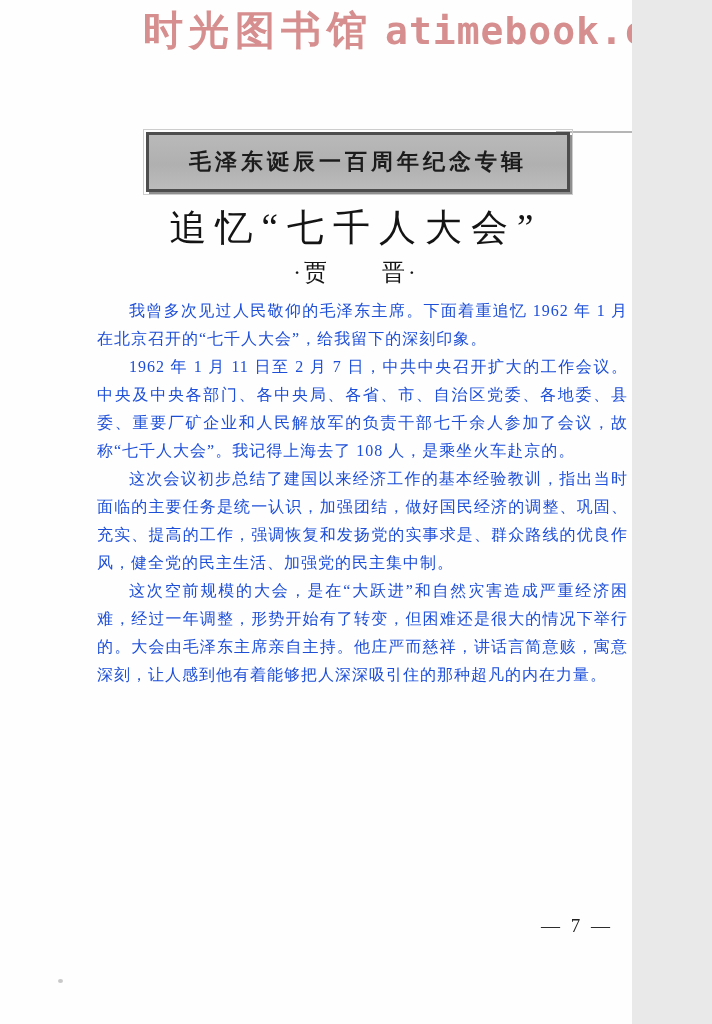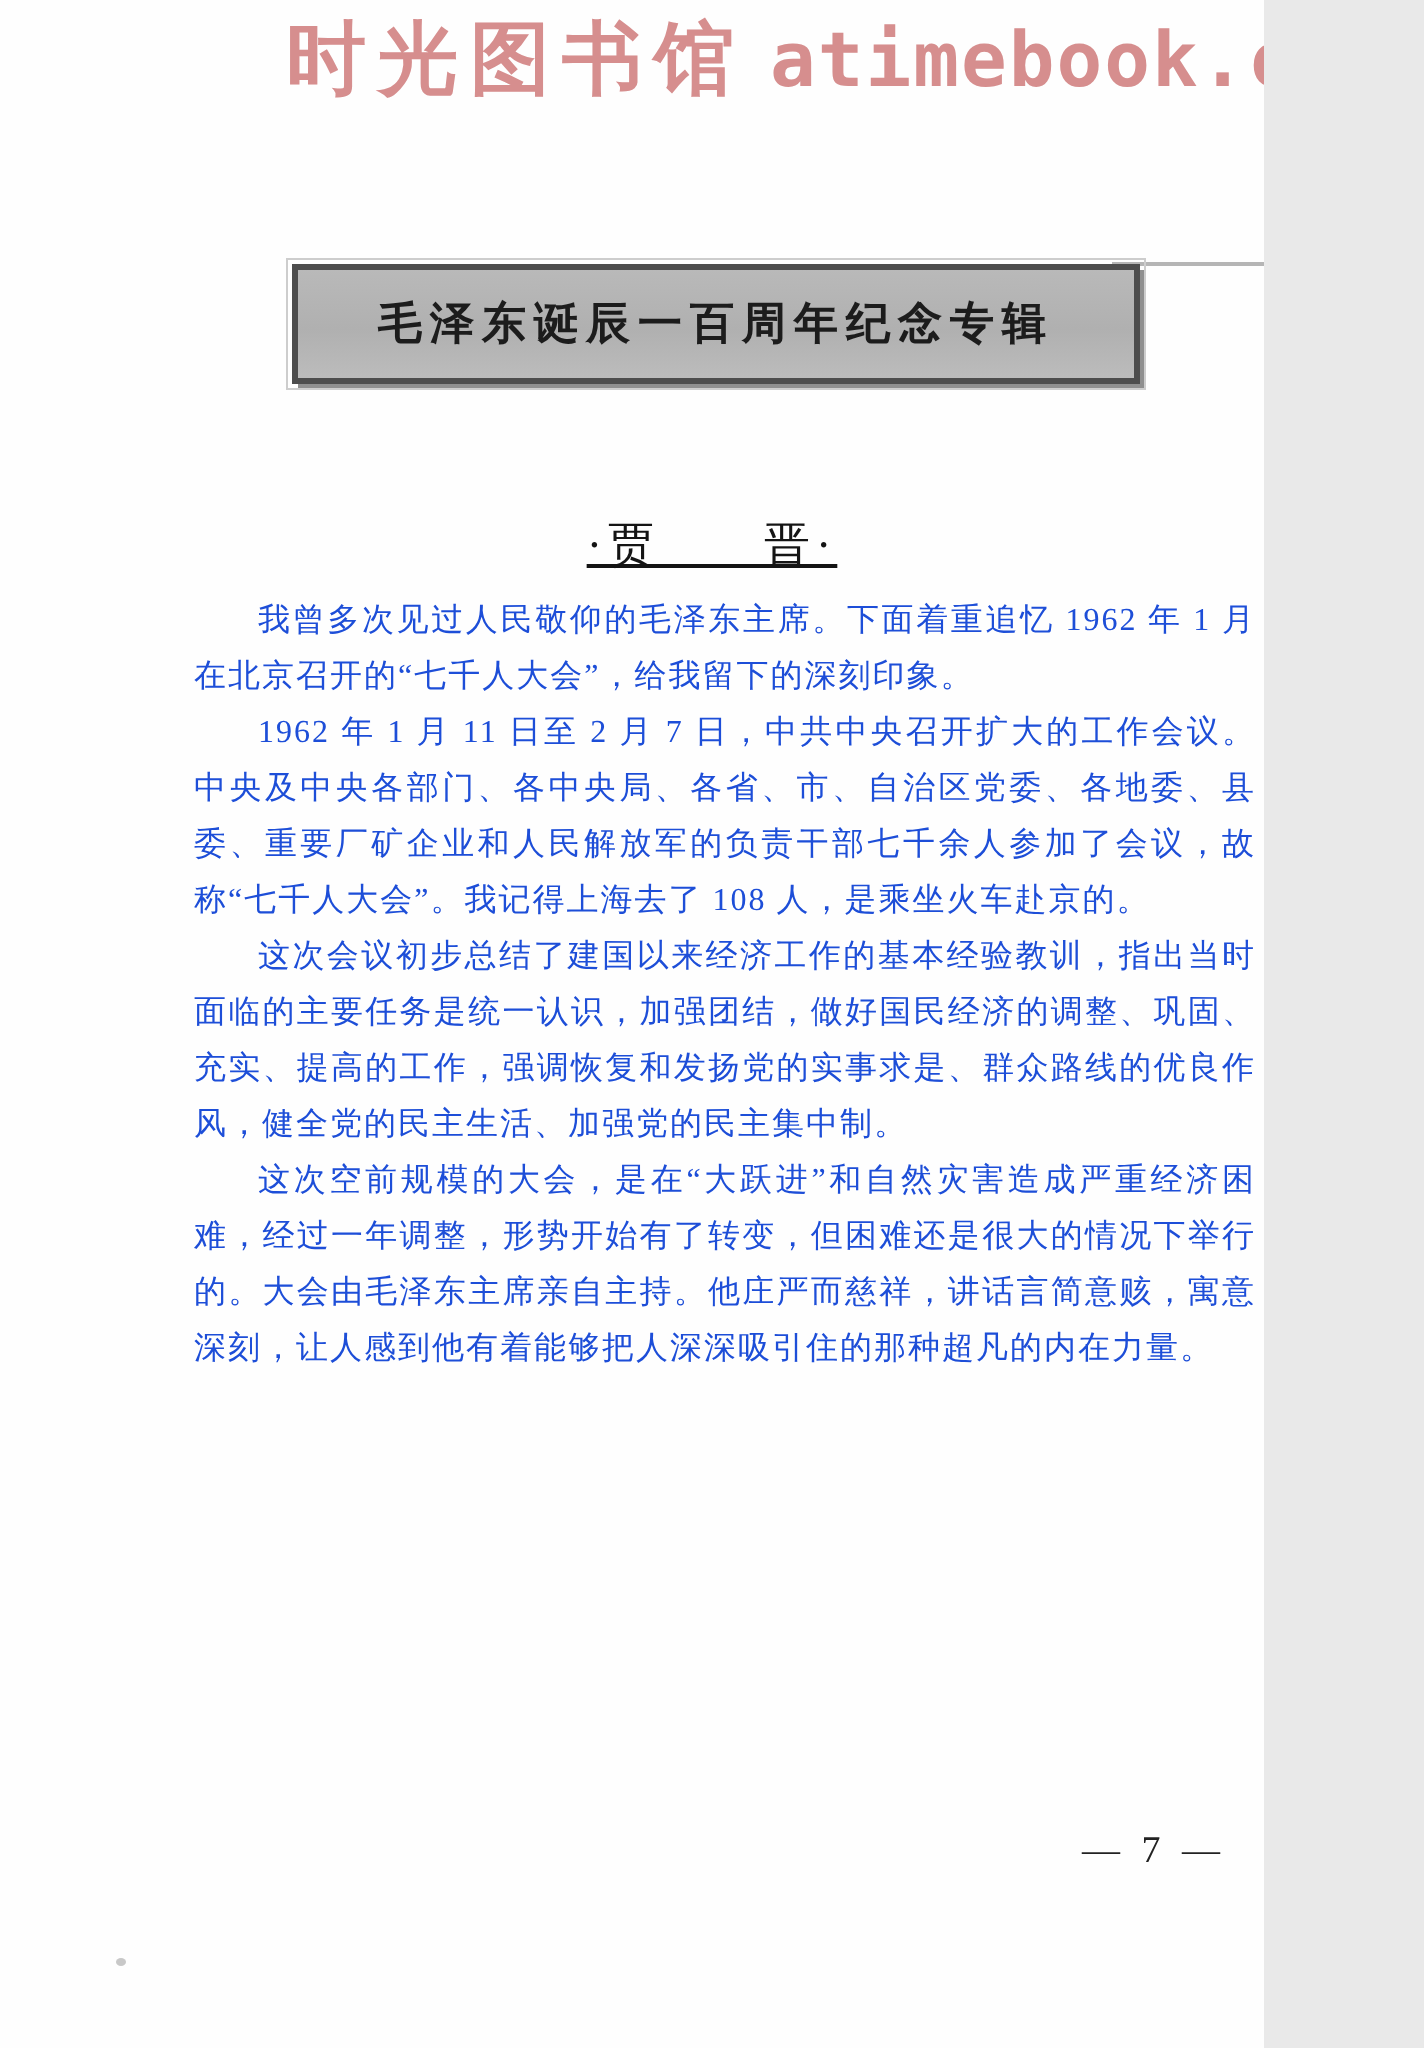--- a/index.html
+++ b/index.html
@@ -17,21 +17,21 @@
     background:linear-gradient(180deg,#b9b9b9 0%,#b0b0b0 55%,#bcbcbc 100%);
     border:3px solid #4d4d4d;box-shadow:3px 3px 0 0 #8f8f8f;outline:1px solid #cdcdcd;outline-offset:2px;
     display:flex;align-items:center;justify-content:center;}
   .banner-label{font-family:"DejaVu Sans","Liberation Sans",sans-serif;font-weight:bold;font-size:22px;
     letter-spacing:4px;color:#1c1c1c;white-space:nowrap;}
 
   
   .title{position:absolute;top:203px;left:0;width:712px;text-align:center;font-size:37px;
     letter-spacing:9px;color:#141414;white-space:nowrap;}
   .byline{position:absolute;top:257px;left:0;width:712px;text-align:center;font-size:23px;
-    letter-spacing:3px;color:#141414;text-decoration:underline;}
+    letter-spacing:3px;color:#141414;}
 
   
   .content{position:absolute;top:297px;left:97px;width:531px;font-size:16px;line-height:28px;
     letter-spacing:1px;text-align:justify;color:#1d4ed8;}
   .content p{margin:0;text-indent:2em;}
 
   .page-number{position:absolute;top:915px;left:541px;font-size:19px;letter-spacing:3px;color:#222;white-space:nowrap;}
 
   .speck{position:absolute;left:58px;top:979px;width:5px;height:4px;background:#9a9a9a;border-radius:50%;opacity:.55;}
 </style>
@@ -43,20 +43,21 @@
   <div class="watermark">
     <span class="wm-cn">时光图书馆</span><span class="wm-en">atimebook.com</span>
   </div>
 
   <div class="banner-ext-line"></div>
 
   <div class="banner">
     <span class="banner-label">毛泽东诞辰一百周年纪念专辑</span>
   </div>
 
+  <div class="title">追忆“七千人大会”</div>
 
   <div class="byline">·贾　　晋·</div>
 
   <div class="content">
     <p>我曾多次见过人民敬仰的毛泽东主席。下面着重追忆 1962 年 1 月在北京召开的“七千人大会”，给我留下的深刻印象。</p>
     <p>1962 年 1 月 11 日至 2 月 7 日，中共中央召开扩大的工作会议。中央及中央各部门、各中央局、各省、市、自治区党委、各地委、县委、重要厂矿企业和人民解放军的负责干部七千余人参加了会议，故称“七千人大会”。我记得上海去了 108 人，是乘坐火车赴京的。</p>
     <p>这次会议初步总结了建国以来经济工作的基本经验教训，指出当时面临的主要任务是统一认识，加强团结，做好国民经济的调整、巩固、充实、提高的工作，强调恢复和发扬党的实事求是、群众路线的优良作风，健全党的民主生活、加强党的民主集中制。</p>
     <p>这次空前规模的大会，是在“大跃进”和自然灾害造成严重经济困难，经过一年调整，形势开始有了转变，但困难还是很大的情况下举行的。大会由毛泽东主席亲自主持。他庄严而慈祥，讲话言简意赅，寓意深刻，让人感到他有着能够把人深深吸引住的那种超凡的内在力量。</p>
   </div>
 

